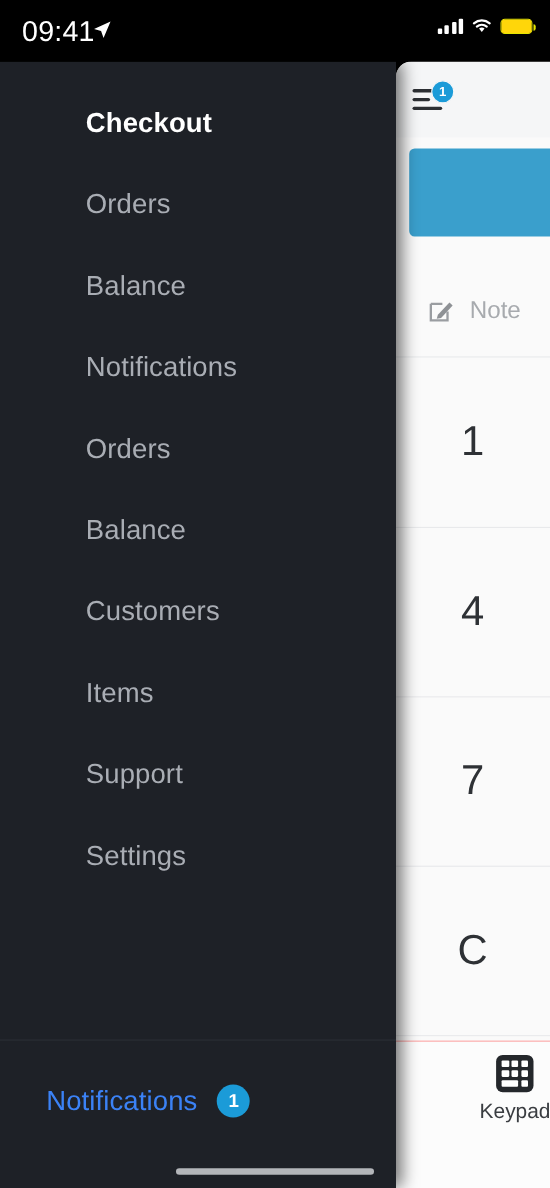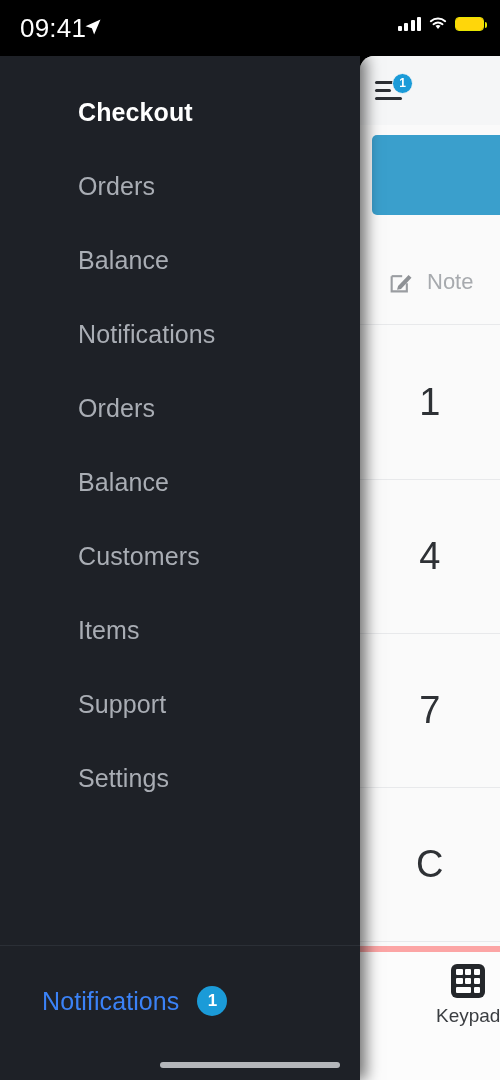--- a/index.html
+++ b/index.html
@@ -162,21 +162,21 @@
     letter-spacing:0.5px;
   }
   #key-0 { top:270px; }
   #key-1 { top:424px; }
   #key-2 { top:578px; }
   #key-3 { top:732px; }
 
   #tabbar {
     position:absolute; left:0; bottom:0; width:140px; height:134px;
     background:#fcfcfc;
-    border-top:6px solid #fca5a5;
+    border-top:1px solid #fca5a5;
   }
   #tab-keypad {
     position:absolute; left:76px; top:12px;
     display:flex; flex-direction:column; align-items:center;
     cursor:pointer;
   }
   #keypad-icon {
     width:34px; height:34px;
     background:#24272b; border-radius:6px;
     padding:5px;

